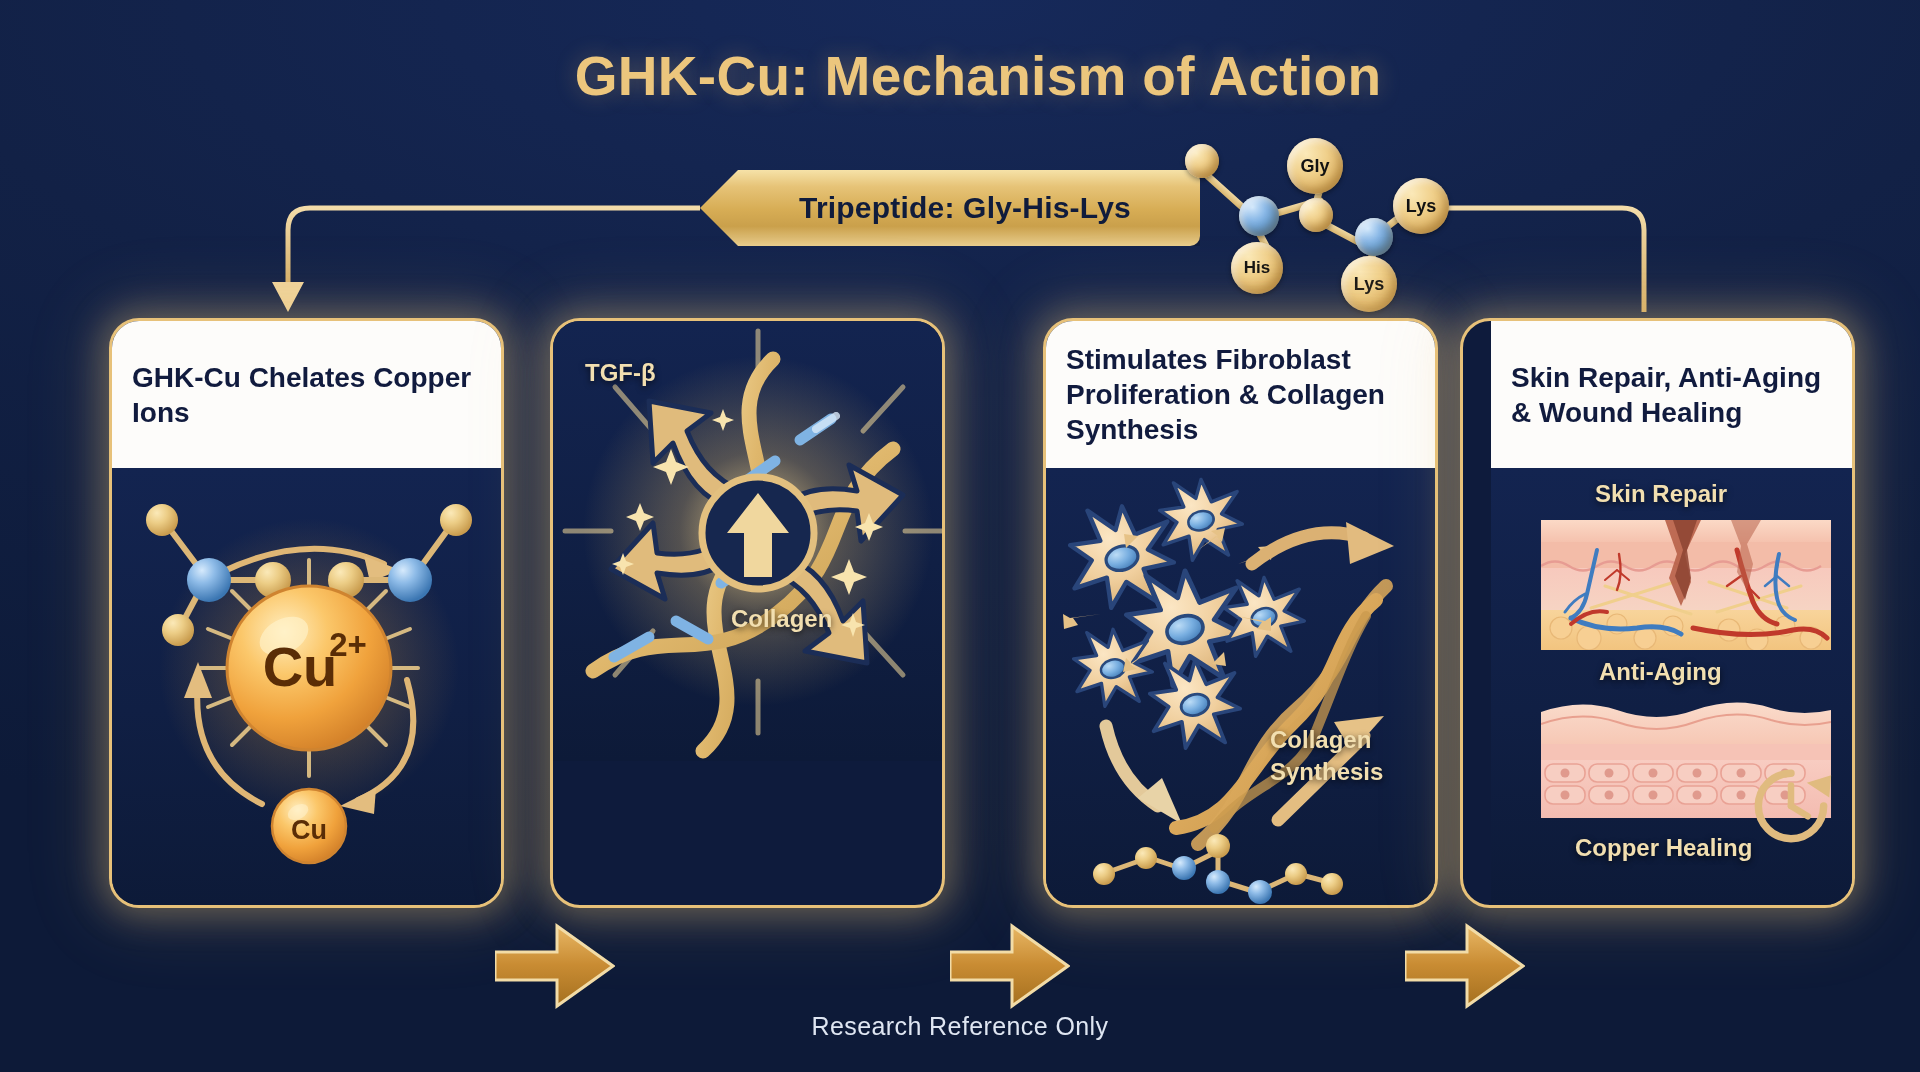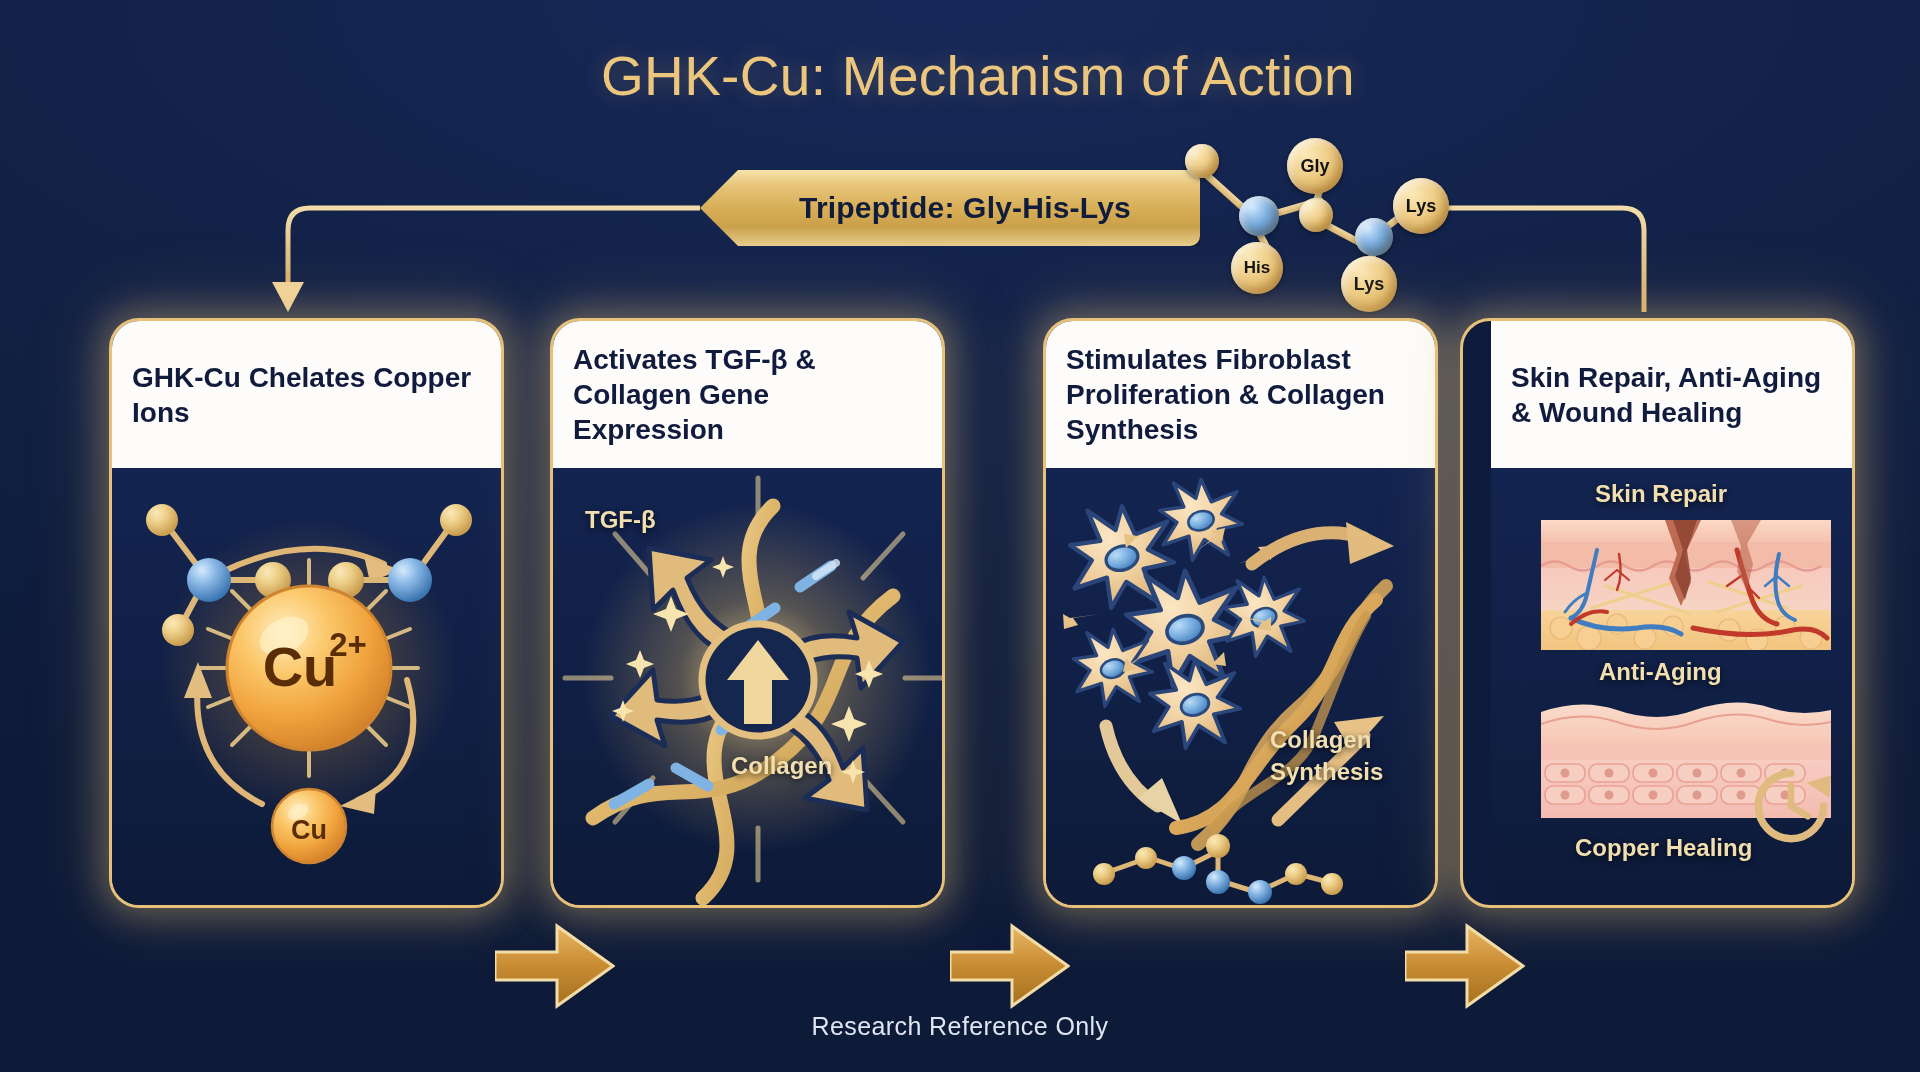--- a/index.html
+++ b/index.html
@@ -19,21 +19,21 @@
   }
 
   
   #title {
     position: absolute;
     top: 44px;
     left: 0;
     width: 1920px;
     text-align: center;
     font-size: 55px;
-    font-weight: normal;
+    font-weight: bold;
     letter-spacing: 0.3px;
     color: #ecc67d;
     text-shadow: 0 0 22px rgba(228,184,110,0.30);
     padding-left: 36px;
   }
 
   
   #banner-wrap {
     position: absolute;
     top: 170px;
@@ -301,23 +301,20 @@
         <text x="236" y="188" text-anchor="middle" font-family="Liberation Sans, sans-serif" font-size="33" font-weight="bold" fill="#5a2d06">2+</text>
 
         <circle cx="197" cy="358" r="37" fill="url(#cuCore)" stroke="#cf8430" stroke-width="2.5"></circle>
         <ellipse cx="186" cy="344" rx="11" ry="7" fill="#fff3cd" opacity="0.55" transform="rotate(-28 186 344)"></ellipse>
         <text x="197" y="371" text-anchor="middle" font-family="Liberation Sans, sans-serif" font-size="27" font-weight="bold" fill="#5a2d06">Cu</text>
       </svg>
     </div>
   </div>
 
   <div class="card" style="left:455px;">
-    <div class="card-head">
-      <div class="card-head-text left">Activates TGF-β &amp; Collagen Gene Expression</div>
-    </div>
     <div class="card-body">
       <svg viewBox="0 0 395 440" width="395" height="440">
         <defs>
           <radialGradient id="burst2" cx="50%" cy="50%" r="50%">
             <stop offset="0%" stop-color="#ffe9ae" stop-opacity="0.85"></stop>
             <stop offset="45%" stop-color="#f0c469" stop-opacity="0.30"></stop>
             <stop offset="100%" stop-color="#f0c469" stop-opacity="0"></stop>
           </radialGradient>
           <linearGradient id="strand2" x1="0" y1="0" x2="1" y2="1">
             <stop offset="0%" stop-color="#f6dfa6"></stop>

